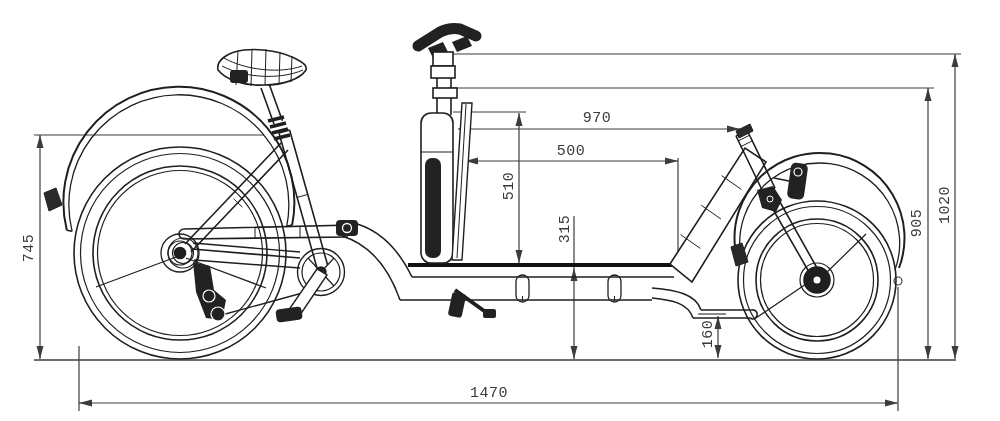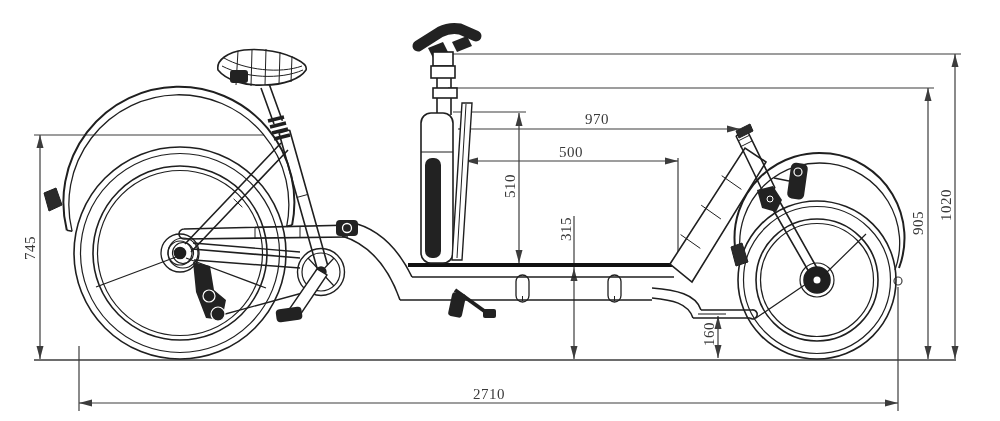--- a/index.html
+++ b/index.html
@@ -1,17 +1,17 @@
 <!DOCTYPE html>
 <html><head>
 <meta charset="utf-8">
 <style>
   html,body{margin:0;padding:0;background:#fff;}
   #canvas{position:relative;width:1000px;height:421px;background:#ffffff;overflow:hidden;
-          font-family:Liberation Serif, serif;}
+          font-family:Liberation Mono, monospace;}
   #drawing{position:absolute;left:0;top:0;}
   .dim-label{position:absolute;font-size:15px;letter-spacing:.5px;color:#3a3a3a;
              text-align:center;height:18px;line-height:18px;white-space:nowrap;}
   .rot{transform:rotate(-90deg);transform-origin:center center;}
 </style>
 </head>
 <body>
 
 <div id="canvas">
 
@@ -212,14 +212,14 @@
   <div class="dim-label rot" style="left:541px;top:220px;width:50px;">315</div>
 
   <div class="dim-label rot" style="left:684px;top:325px;width:50px;">160</div>
 
   <div class="dim-label rot" style="left:5px;top:239px;width:50px;">745</div>
 
   <div class="dim-label rot" style="left:893px;top:214px;width:50px;">905</div>
 
   <div class="dim-label rot" style="left:916px;top:196px;width:60px;">1020</div>
 
-  <div class="dim-label" style="left:449px;top:385px;width:80px;">2710</div>
+  <div class="dim-label" style="left:449px;top:385px;width:80px;">1470</div>
 </div>
 
 </body></html>

